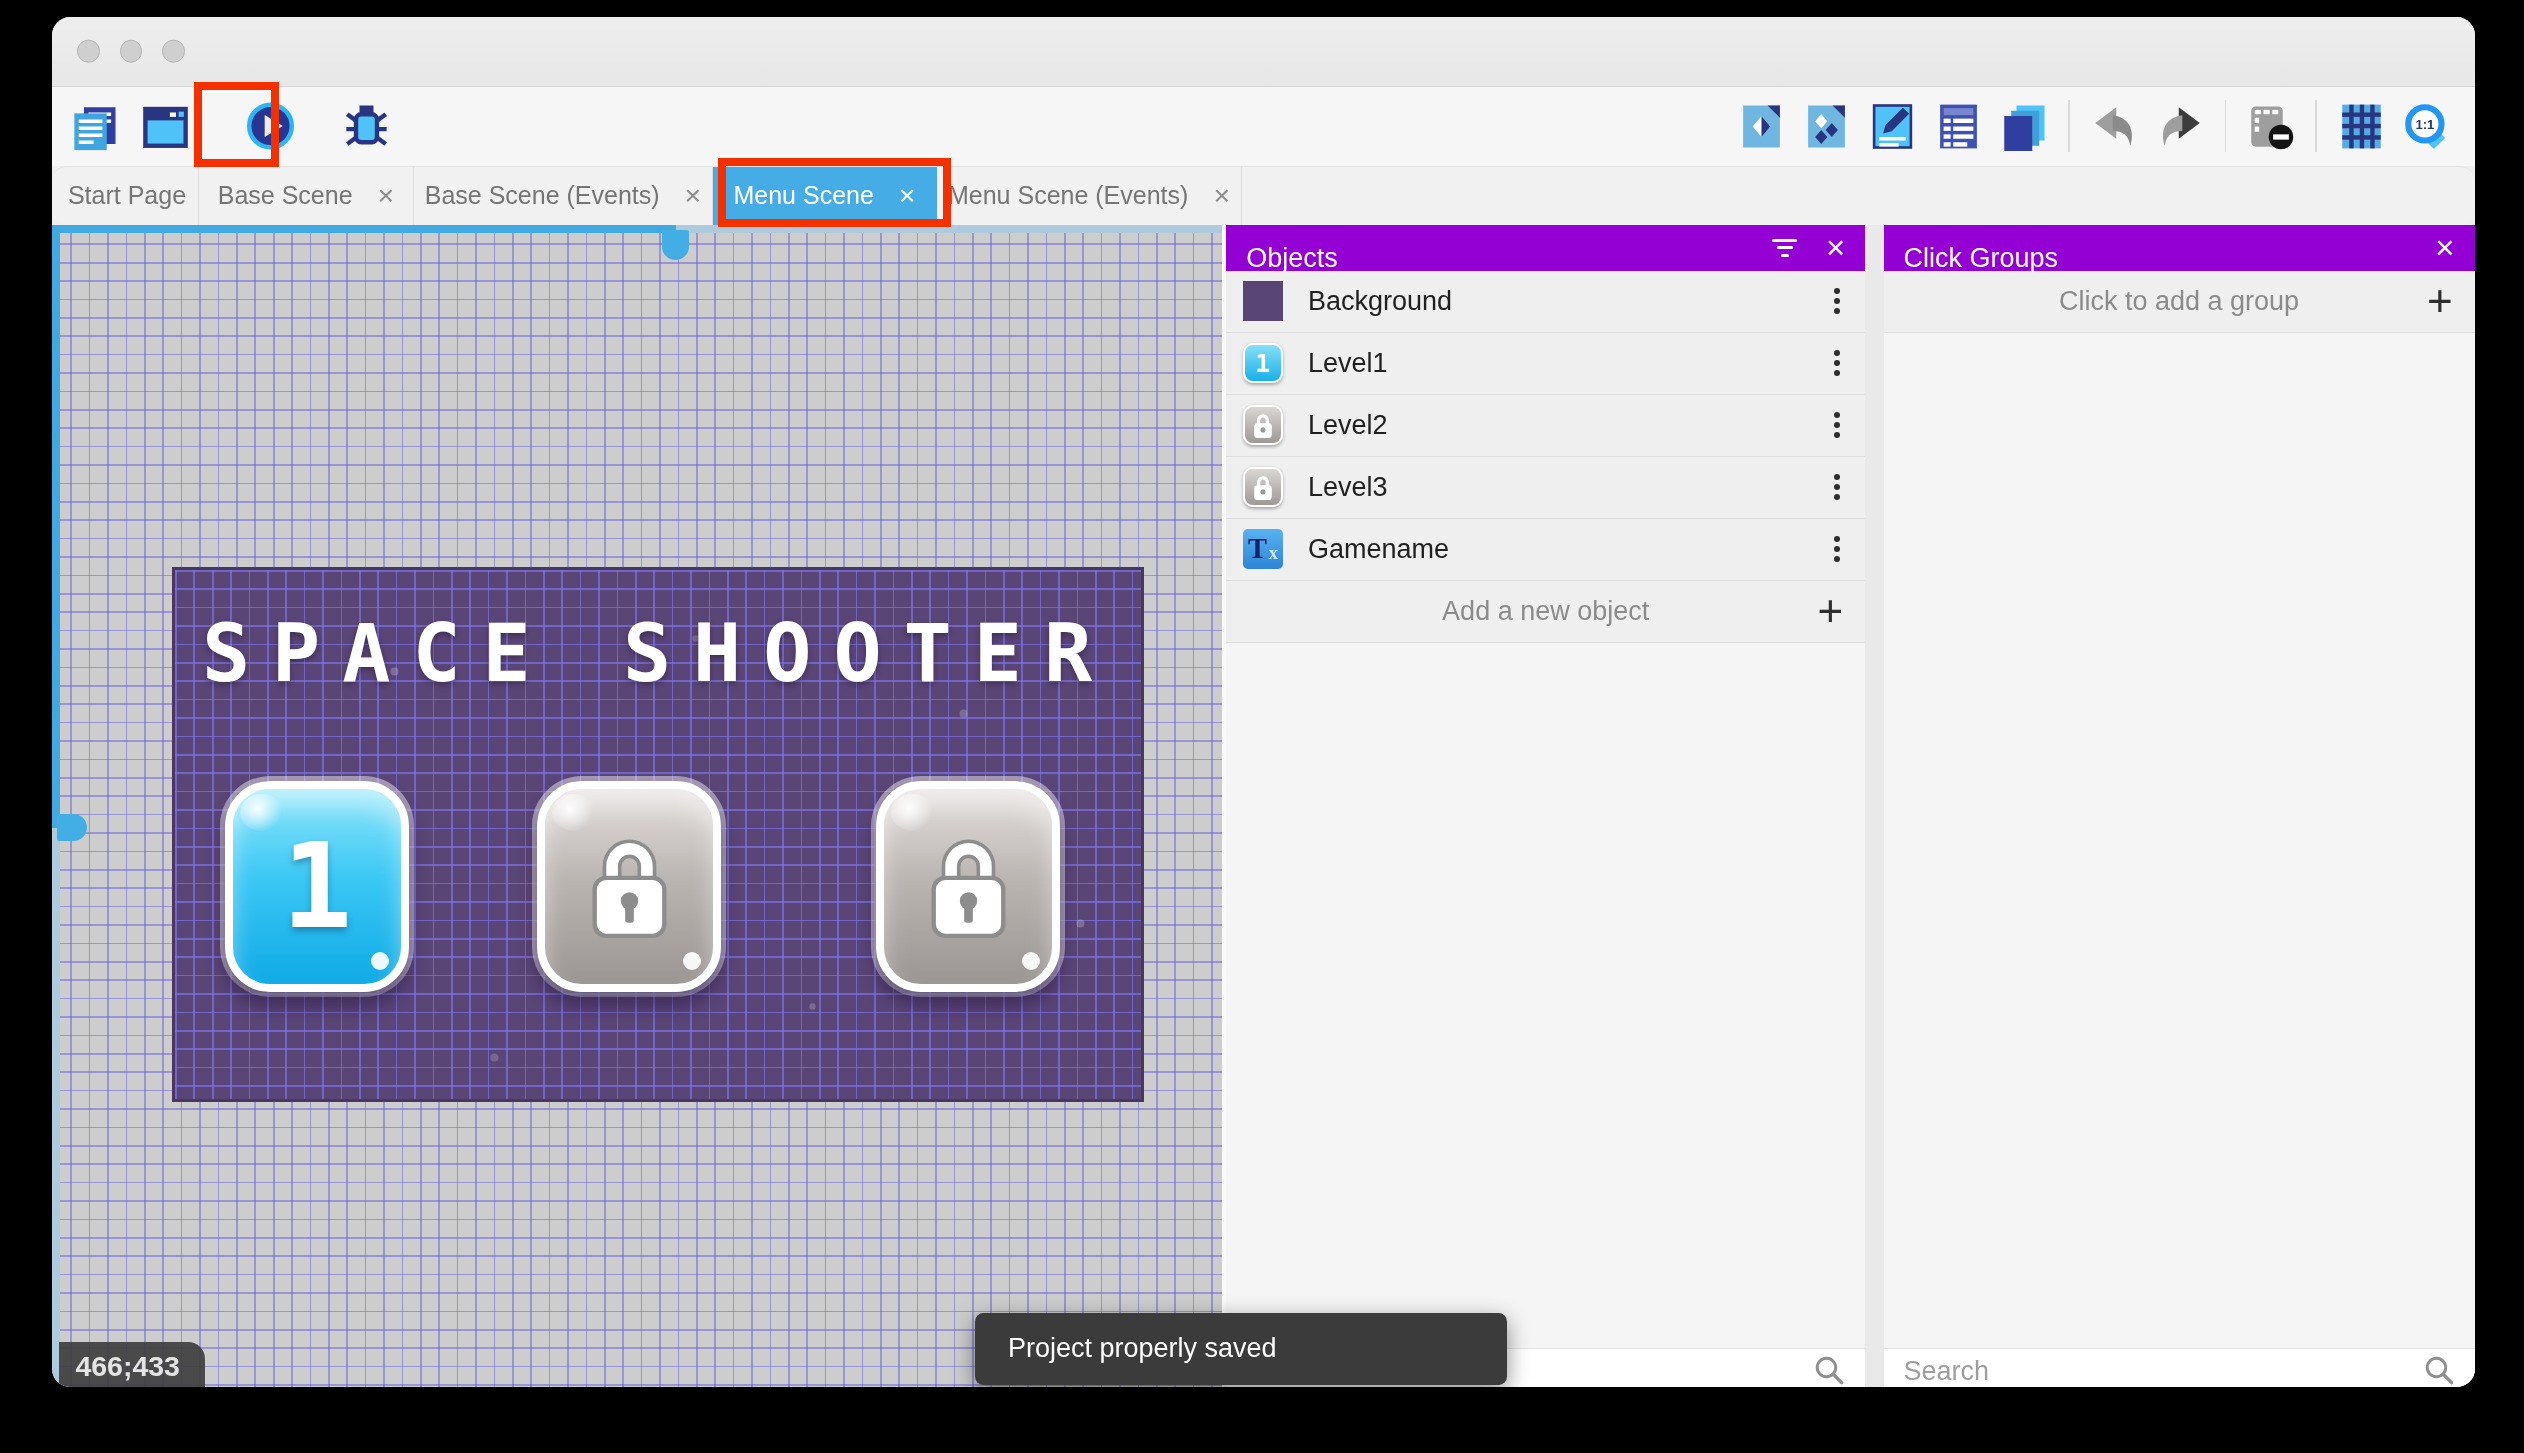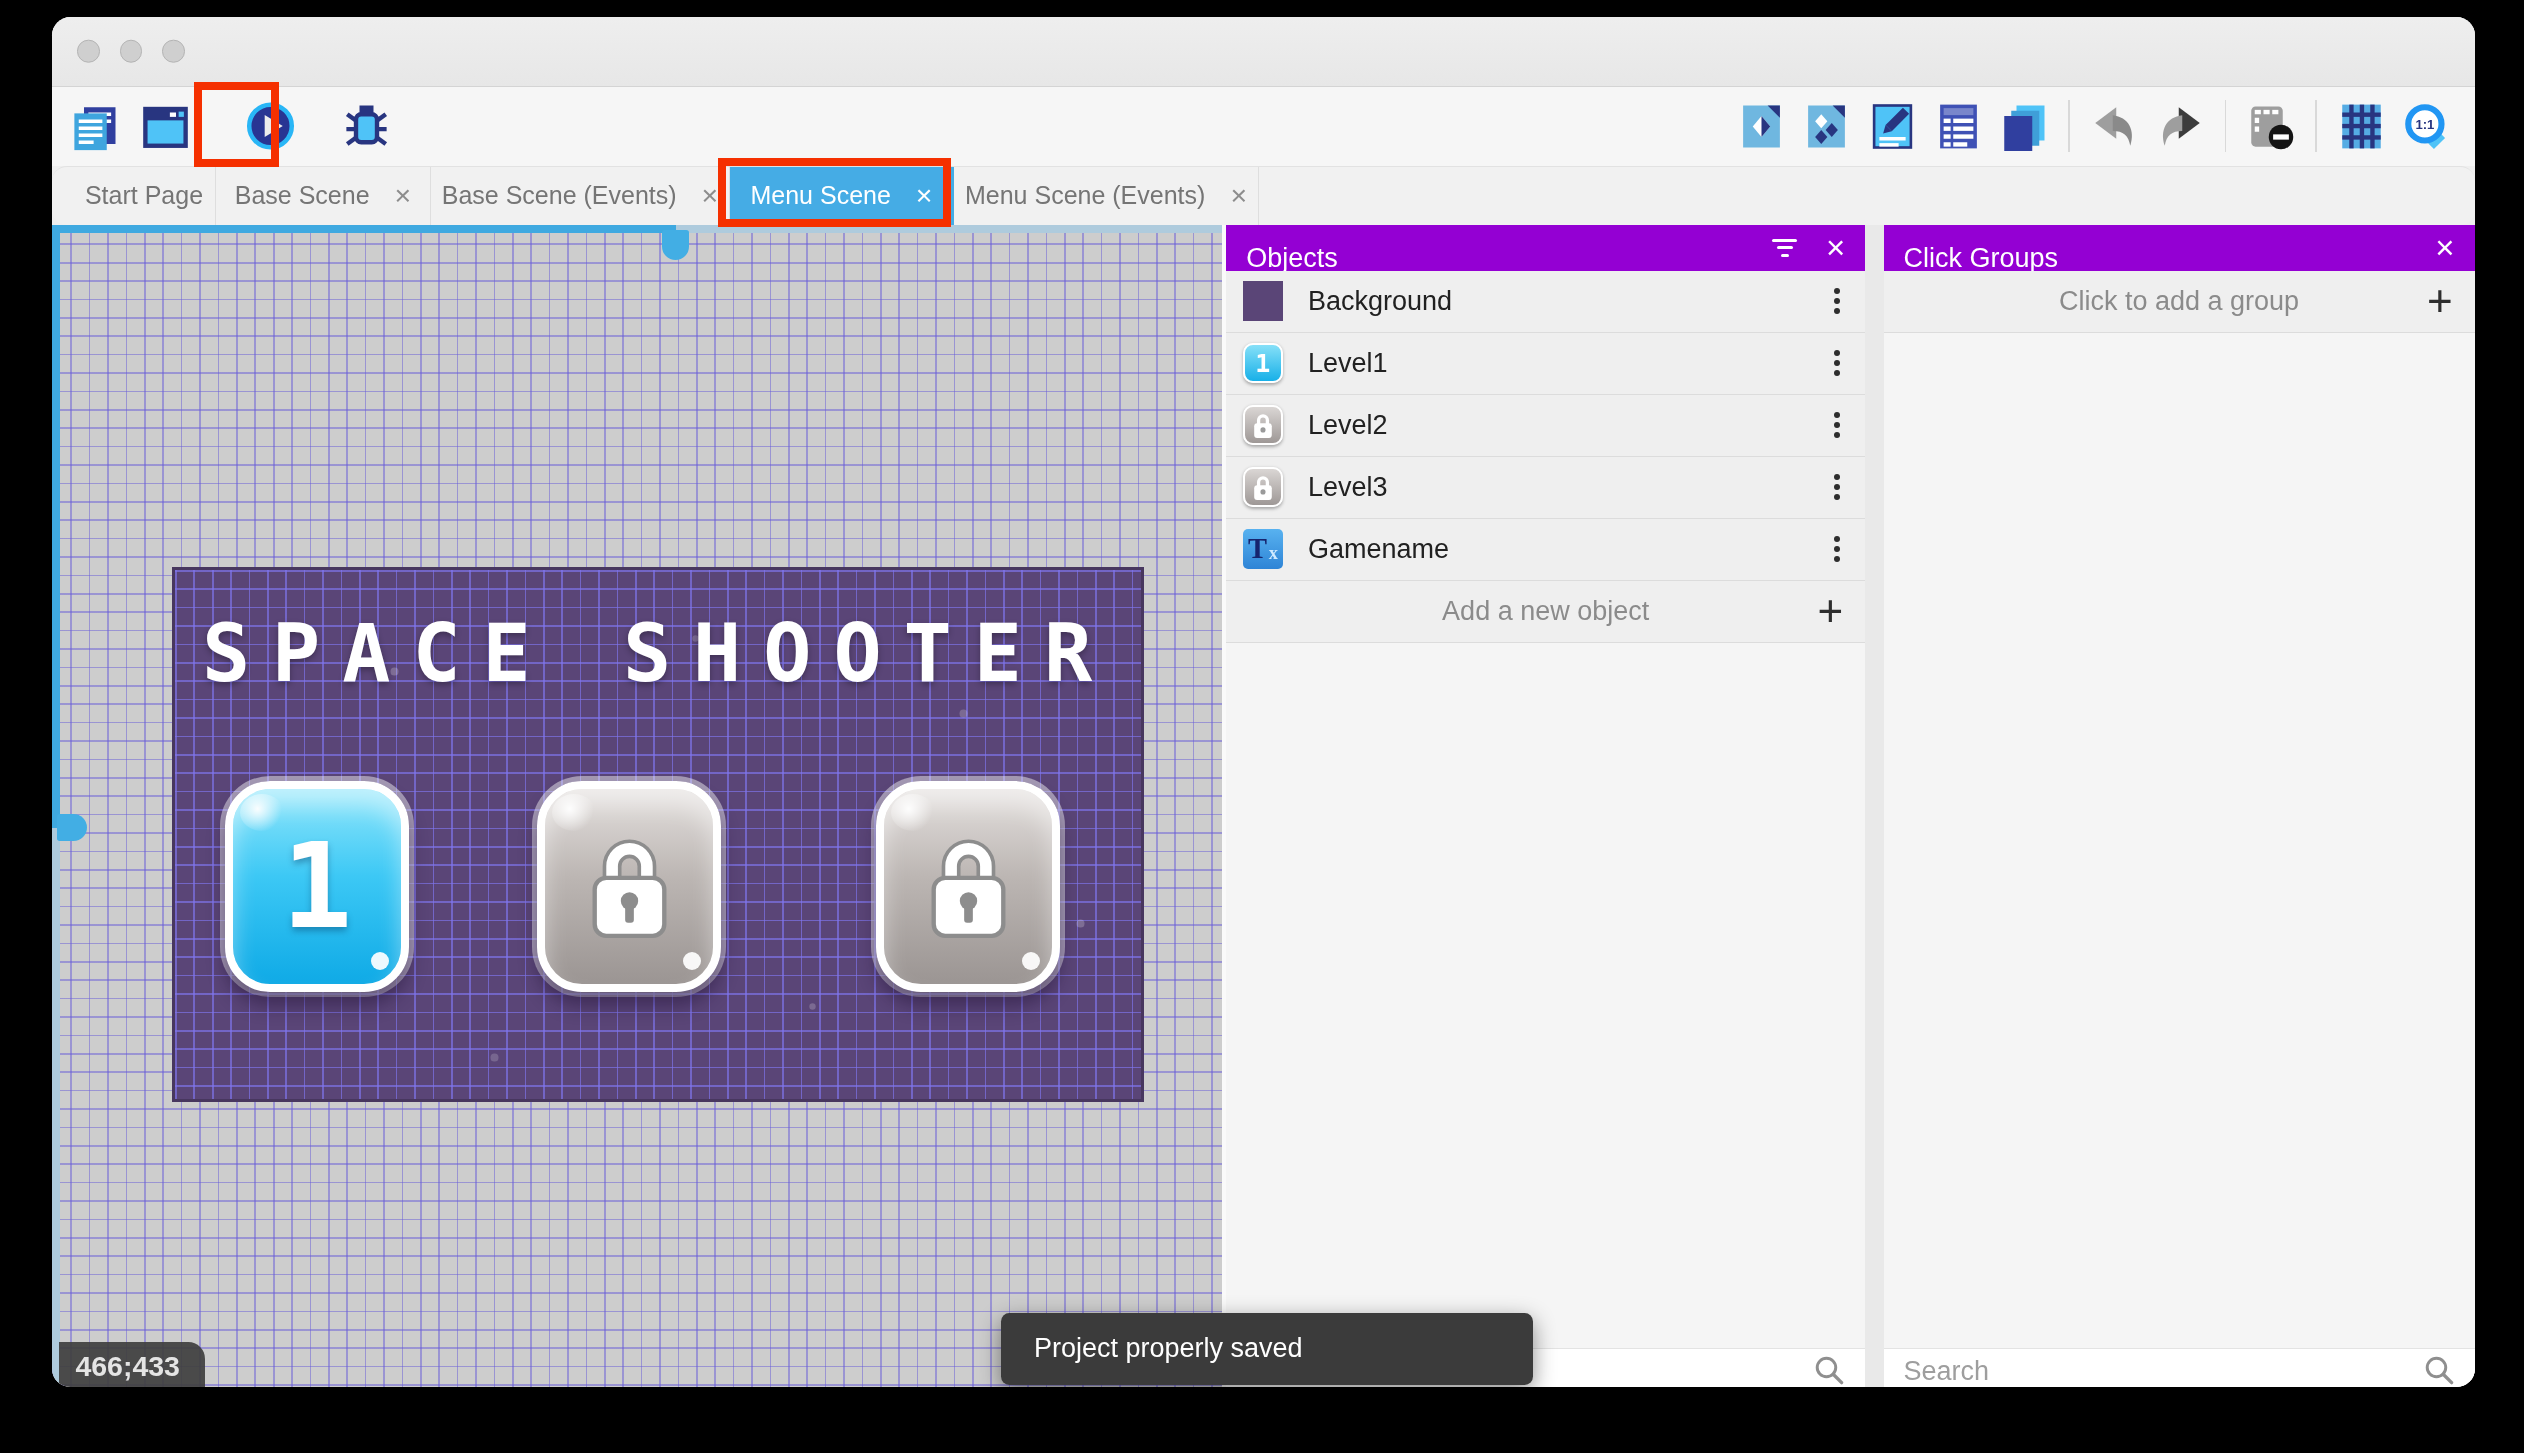--- a/index.html
+++ b/index.html
@@ -17,21 +17,21 @@
   .win-title { font-size:25px; font-weight:bold; color:#9a9a9a; }
   
   .toolbar { height:79px; background:#f6f6f6; display:flex; align-items:center; position:relative; }
   .tb-left { display:flex; align-items:center; gap:22px; padding-left:18.4px; }
   .tb-right { position:absolute; right:23.4px; top:0; height:100%; display:flex; align-items:center; gap:16.7px; }
   .tb-btn { width:49px; height:49px; display:flex; align-items:center; justify-content:center; }
   .tb-btn svg { width:49px; height:49px; }
   .tb-btn.big svg { width:64px; height:64px; }
   .tb-sep { width:1.7px; height:52px; background:#d9d9d9; margin:0 3.3px; }
   
-  .tabbar { height:59px; background:#f1f1f1; border-top:1.7px solid #e2e2e2; display:flex; align-items:stretch; padding-left:21px;border-radius:15px; }
+  .tabbar { height:59px; background:#f1f1f1; border-top:1.7px solid #e2e2e2; display:flex; align-items:stretch; padding-left:4px;border-radius:15px; }
   .tab { display:flex; align-items:center; justify-content:center; gap:25px; font-size:25px; color:#757575;
     border-right:1.7px solid #dedede; white-space:nowrap; }
   .tab .tab-x { font-size:28.5px; color:#8d8d8d; line-height:1; }
   .tab.active { background:#45ACE5; color:#fff; border-right-color:#45ACE5; }
   .tab.active .tab-x { color:#fff; }
   .w-sp { width:143px; } .w-bs { width:215px; } .w-bse { width:299px; } .w-ms { width:224px; } .w-mse { width:305px; }
   
   .main { display:flex; height:1170px; }
   
   .canvas { position:relative; width:1170px; height:100%; background:#cdcdcd; overflow:hidden; flex:none; }
@@ -108,21 +108,21 @@
     display:flex; align-items:center; justify-content:center; font-size:27px; color:#8b8b8b; flex:none; }
   .add-plus { position:absolute; right:22px; top:50%; transform:translateY(-50%); font-size:44px; color:#2e2e2e; font-weight:normal; }
   .panel-fill { flex:1; background:#f5f5f5; }
   .search-row { height:47px; background:#fff; border-top:1.7px solid #e3e3e3; display:flex; align-items:center;
     padding:1px 20px; flex:none; }
   .search-input { flex:1; border:none; outline:none; background:transparent; font-size:27px; color:#333;
     font-family:"Liberation Sans", sans-serif; }
   .search-input::placeholder { color:#9e9e9e; }
   .mag svg { width:32px; height:32px; }
   
-  .toast { position:absolute; left:949px; top:1296px; width:532px; height:72px; background:#3b3b3b;
+  .toast { position:absolute; left:923px; top:1296px; width:532px; height:72px; background:#3b3b3b;
     border-radius:8.4px; box-shadow:0 6.7px 22px rgba(0,0,0,.45); color:#fff; font-size:27px;
     display:flex; align-items:center; padding-left:33px; z-index:40; }
   .red-box { position:absolute; border:8.4px solid #f53000; z-index:50; pointer-events:none; }
   #redbox-play { left:142px; top:65px; width:85px; height:85px; }
   #redbox-tab { left:666px; top:141px; width:233px; height:69px; }
 </style>
 </head>
 <body>
 
 <div id="win">

